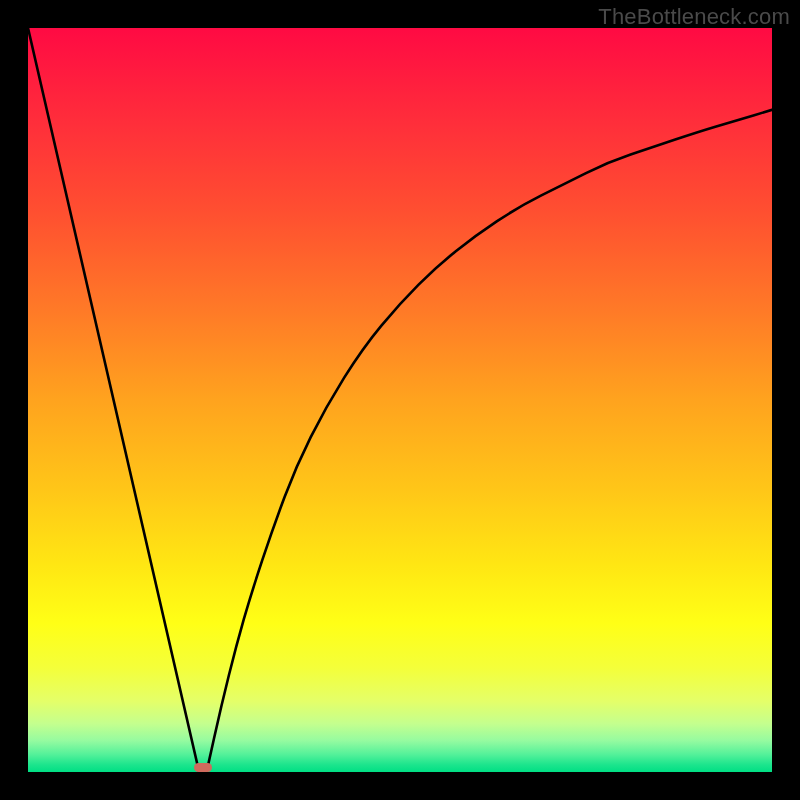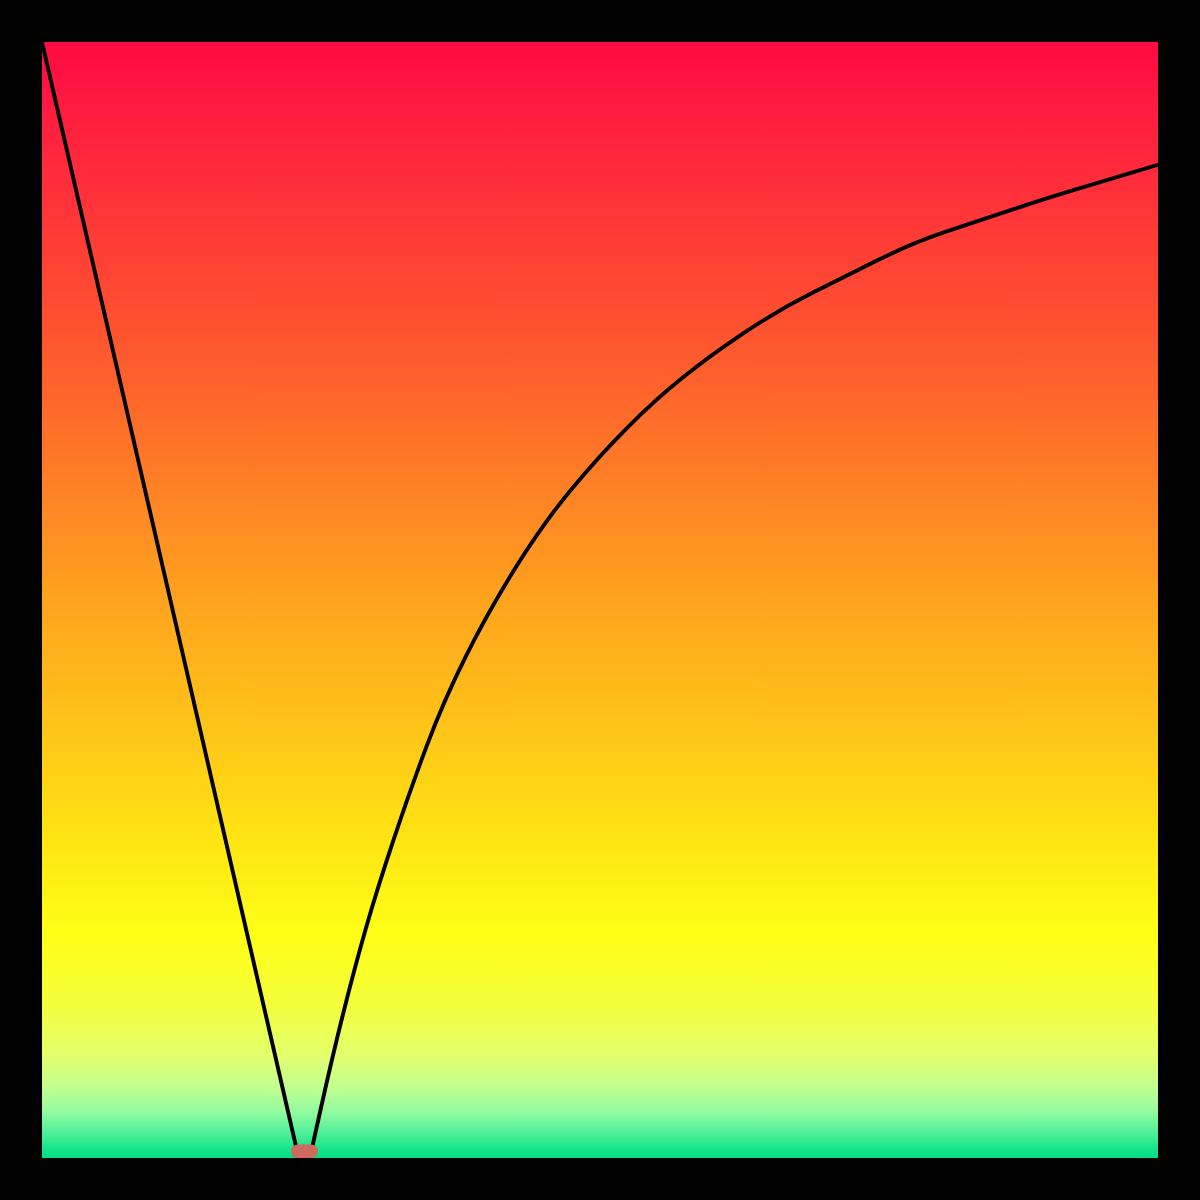--- a/index.html
+++ b/index.html
@@ -51,20 +51,21 @@
   .marker {
     position: absolute;
     border-radius: 6px;
     background: #cf6a5d;
   }
 </style>
 </head>
 <body>
 
 <div class="frame">
+  <div class="watermark">TheBottleneck.com</div>
   <div class="plot-area">
     <svg class="gradient-bg" viewBox="0 0 100 100" preserveAspectRatio="none">
       <defs>
         <linearGradient id="bg-grad" x1="0" y1="0" x2="0" y2="1">
             <stop offset="0%" stop-color="#ff0a43"></stop>
             <stop offset="12%" stop-color="#ff2c3b"></stop>
             <stop offset="25%" stop-color="#ff5030"></stop>
             <stop offset="38%" stop-color="#ff7a27"></stop>
             <stop offset="50%" stop-color="#ffa31e"></stop>
             <stop offset="62%" stop-color="#ffc618"></stop>

